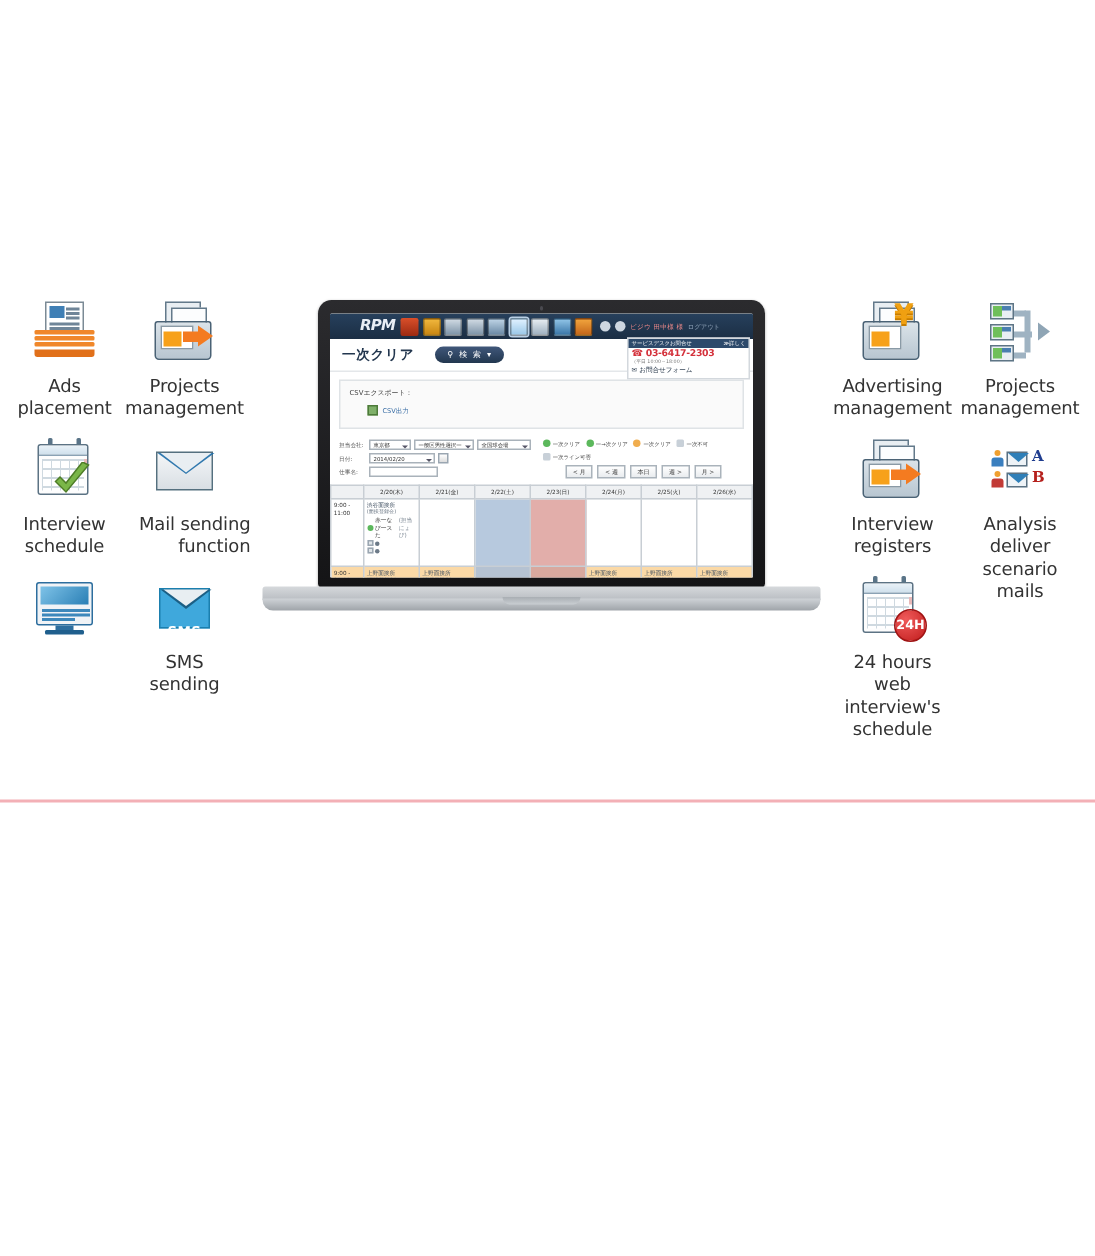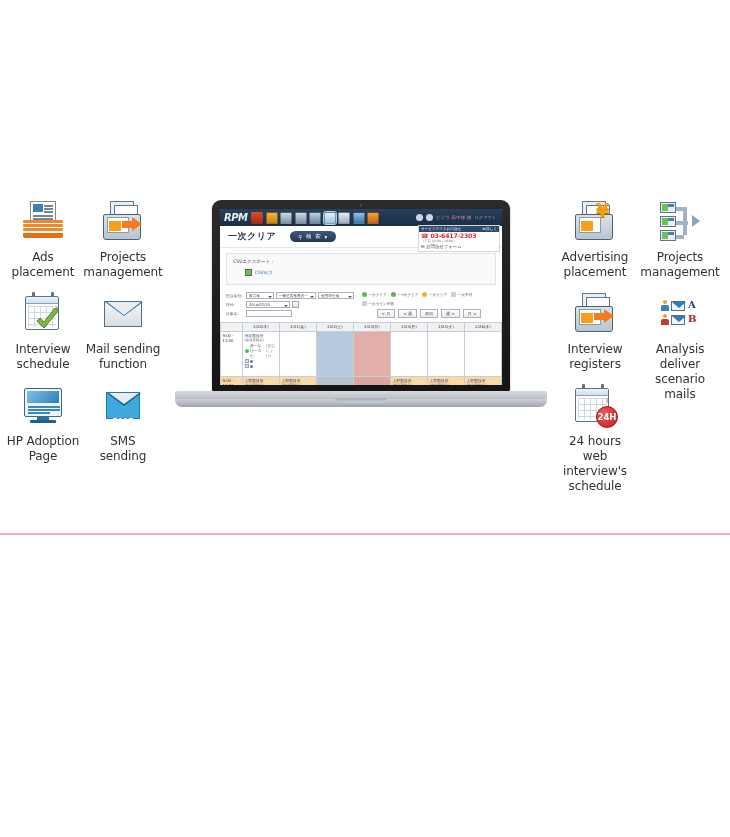--- a/index.html
+++ b/index.html
@@ -125,21 +125,21 @@
     border-radius:0 0 7px 7px;
   }
   .notch {
     position:absolute; left:50%; margin-left:-26px; top:7px; width:52px; height:5px;
     background:linear-gradient(#a9aeb3,#c9ced2); border-radius:0 0 5px 5px;
   }
 
   
   .app-nav {
     height:17px; background:linear-gradient(#27405c,#1b2e44);
-    display:flex; align-items:center; padding:0 4px; position:relative;
+    display:flex; align-items:center; padding:0 20px; position:relative;
   }
   .logo { font-family:"DejaVu Sans", sans-serif; font-weight:bold; font-style:italic; font-size:10px; color:#e9eef5; letter-spacing:-0.5px; margin-right:4px; }
   .navicon { width:12px; height:12px; margin-right:2.5px; border-radius:1.5px; position:relative; border:1px solid rgba(0,0,0,.35); }
   .navicon.sel { outline:1.5px solid #b9cfe4; }
   .nav-right { margin-left:auto; display:flex; align-items:center; gap:3px; padding-right:2px;}
   .dotbtn { width:7px; height:7px; border-radius:50%; background:#cdd6e0; }
   .navtxt { font-size:4.4px; color:#f08a8a; letter-spacing:.2px; }
   .navtxt2 { font-size:4.2px; color:#93a6bb; }
 
   .app-title-row { height:22px; background:#fff; display:flex; align-items:center; padding:0 8px; position:relative; border-bottom:1px solid #e4e7ea;}
@@ -248,22 +248,20 @@
       <div class="feature-icon">
         <div class="ic mon">
           <div class="scr"></div>
           <div class="l" style="top:17px; width:32px;"></div>
           <div class="l" style="top:20px; width:32px;"></div>
           <div class="l" style="top:23px; width:22px;"></div>
         </div>
         <div class="ic mon-stand"></div>
         <div class="ic mon-base"></div>
       </div>
-      <div class="feature-label">HP Adoption
-Page</div>
     </div>
 
   </div>
 
   <div class="feature-col" style="left:79px; top:200px;">
 
     <div class="feature-item" style="height:88px;">
       <div class="feature-icon">
         <div class="ic pm-back"></div>
         <div class="ic pm-back2"></div>
@@ -272,21 +270,21 @@
         <div class="ic pm-orange-sq"></div>
         <div class="ic pm-arrow">
             <i class="sh"></i>
             <i class="hd"></i>
           </div>
       </div>
       <div class="feature-label">Projects
 management</div>
     </div>
 
-    <div class="feature-item" style="height:88px;">
+    <div class="feature-item" style="height:88px;text-align:right;">
       <div class="feature-icon">
         <div class="ic env">
           <div class="flapC"></div>
           <div class="flapB"></div>
         </div>
       </div>
       <div class="feature-label">Mail sending
 function</div>
     </div>
 
@@ -309,21 +307,21 @@
     <div class="feature-item" style="height:88px;">
       <div class="feature-icon">
         <div class="ic pm-back"></div>
         <div class="ic pm-back2"></div>
         <div class="ic pm-front"></div>
         <div class="ic pm-white"></div>
         <div class="ic pm-orange-sq"></div>
         <div class="yen">¥</div>
       </div>
       <div class="feature-label">Advertising
-placement</div>
+management</div>
     </div>
 
     <div class="feature-item" style="height:88px;">
       <div class="feature-icon">
         <div class="ic pm-back"></div>
         <div class="ic pm-back2"></div>
         <div class="ic pm-front"></div>
         <div class="ic pm-white"></div>
         <div class="ic pm-orange-sq"></div>
         <div class="ic pm-arrow">

